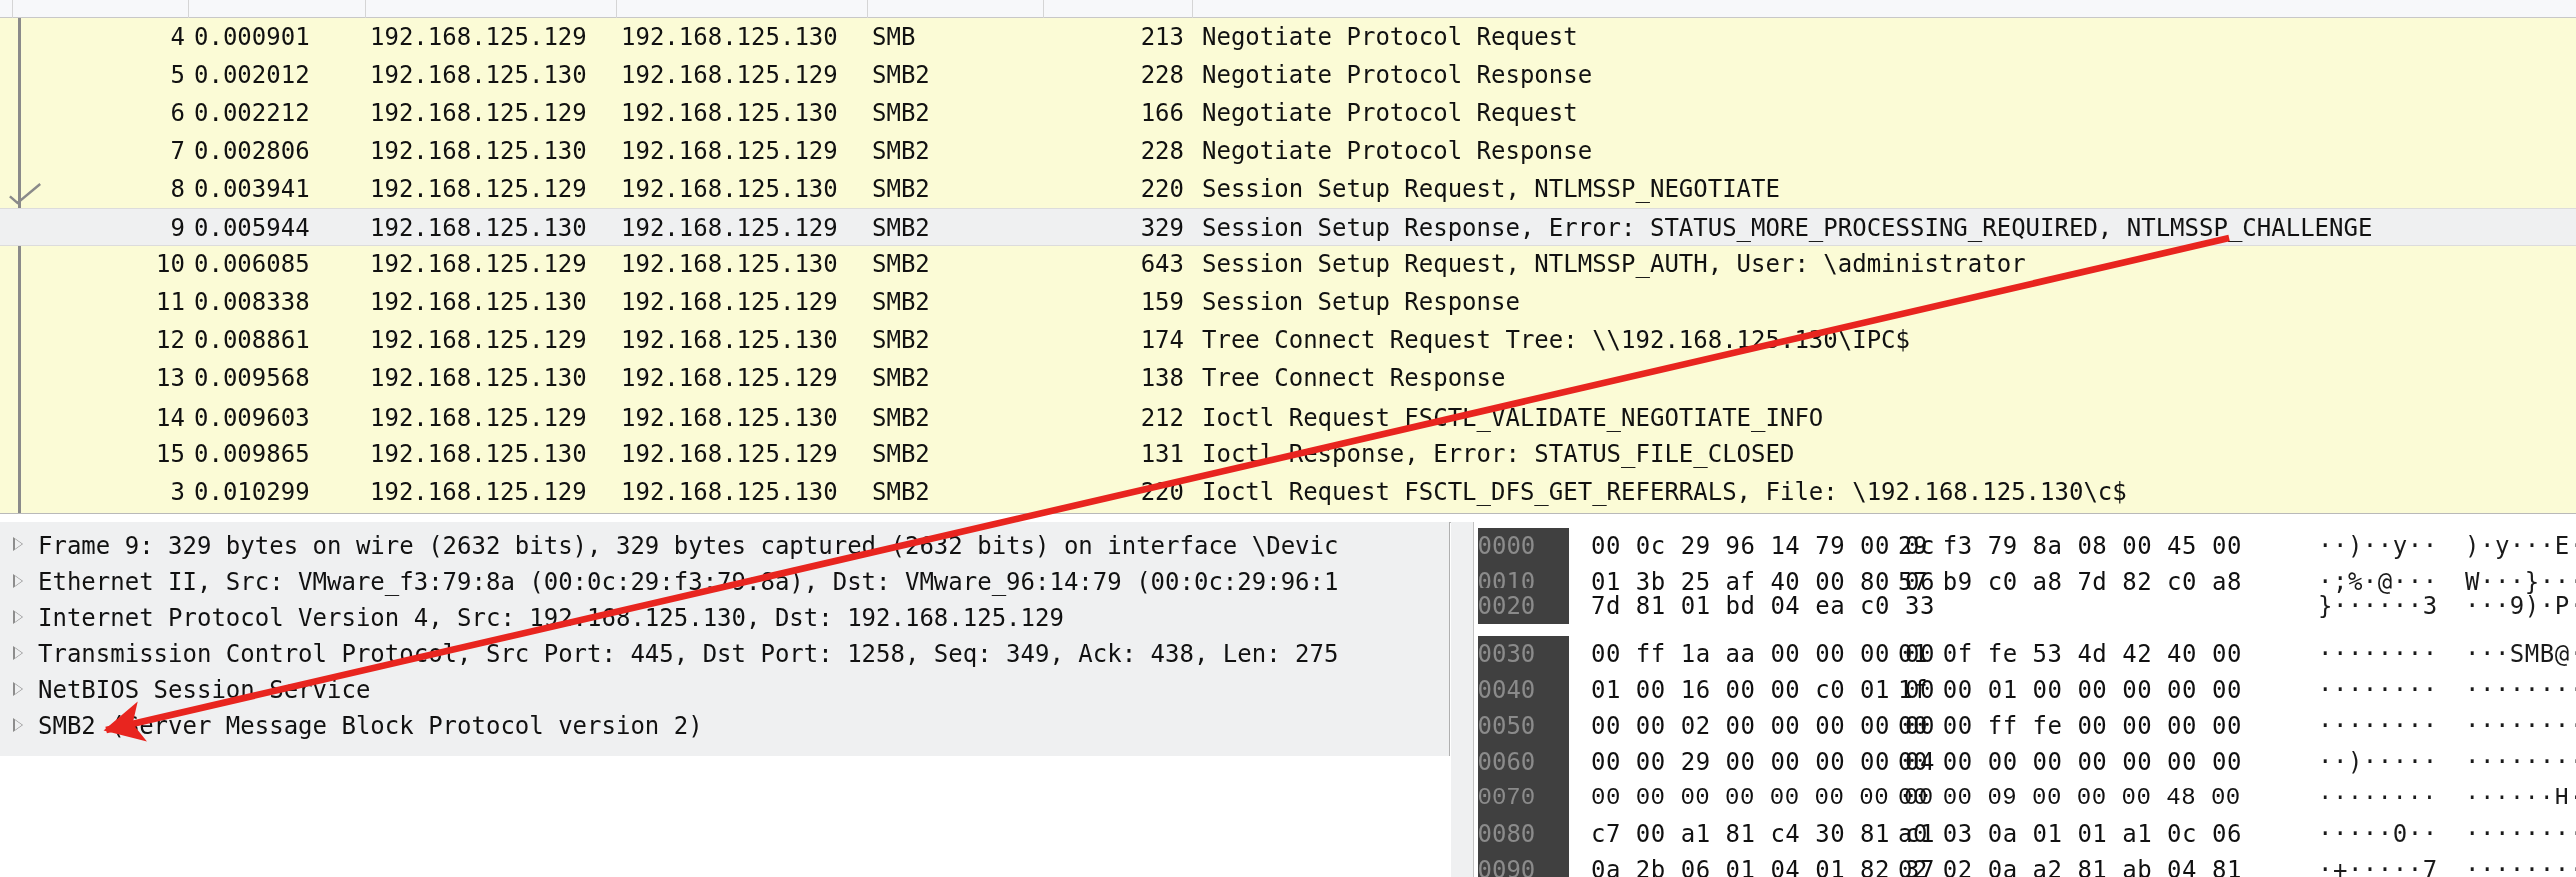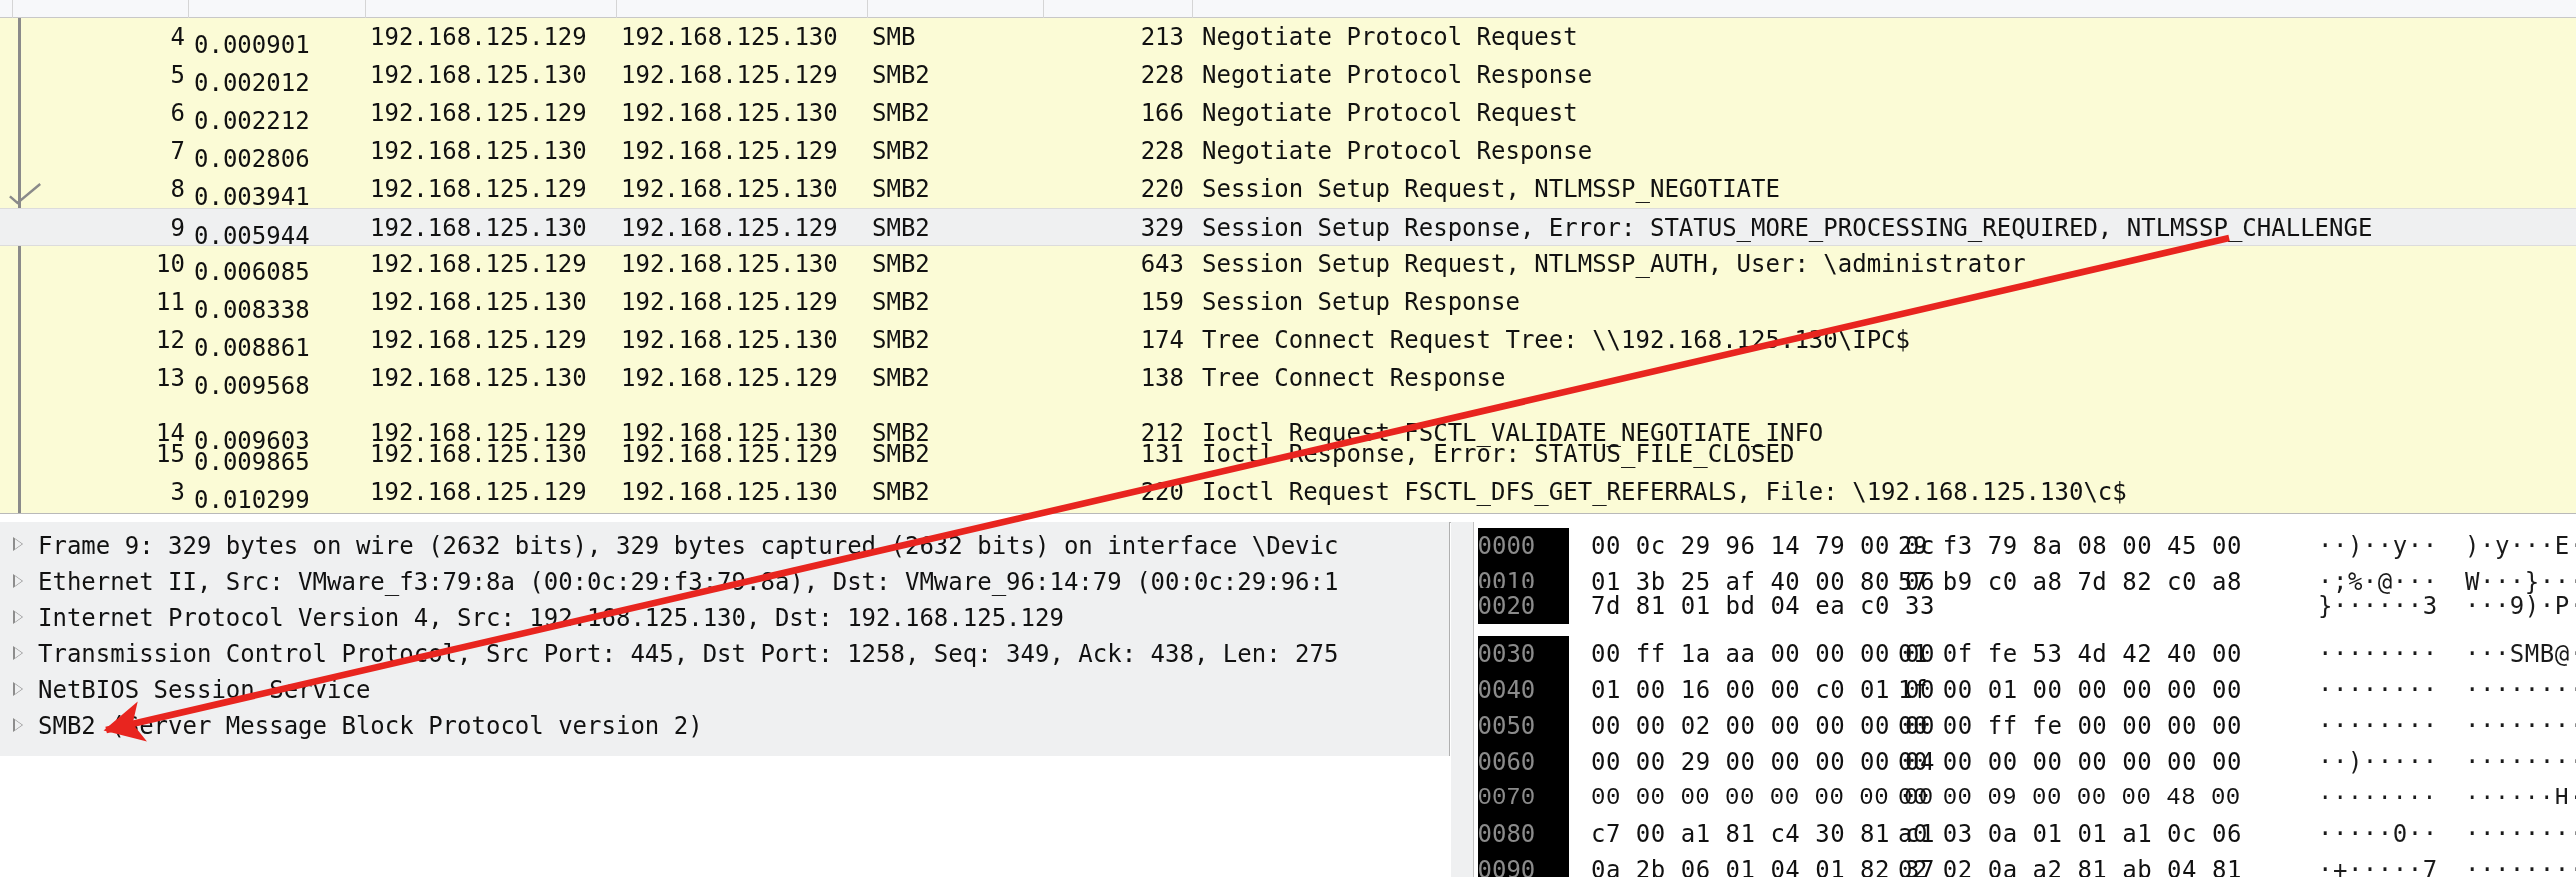--- a/index.html
+++ b/index.html
@@ -62,21 +62,21 @@
     font-size: 24px;
     color: #111111;
     font-family: "DejaVu Sans Mono", monospace;
   }
   .row.selected {
     background: #eff0f1;
     border-top: 0.9px solid #dcdcdc;
     border-bottom: 0.9px solid #dcdcdc;
   }
   .c-no   { position: absolute; left: 52px;  width: 133px; text-align: right; }
-  .c-time { position: absolute; left: 194px; width: 190px; text-align: left; margin-top: 8px; }
+  .c-time { position: absolute; left: 194px; width: 190px; text-align: left; }
   .c-src  { position: absolute; left: 370px; }
   .c-dst  { position: absolute; left: 621px; }
   .c-prot { position: absolute; left: 872px; }
   .c-len  { position: absolute; left: 1061px; width: 123px; text-align: right; }
   .c-info { position: absolute; left: 1202px; }
 
   .checkmark {
     position: absolute;
     left: 7.6px; top: 163px;
     width: 36px; height: 25px;
@@ -171,21 +171,21 @@
     line-height: 36px;
     white-space: nowrap;
     font-size: 24px;
     font-family: "DejaVu Sans Mono", monospace;
     color: #111111;
   }
   .hex-off {
     position: absolute;
     left: 26.5px;
     color: #8b8b8b;
-    background: #000000;
+    background: #404040;
     width: 91px;
     height: 36px;
   }
   .hex-b1 { position: absolute; left: 140px; letter-spacing: 0.5px; }
   .hex-b2 { position: absolute; left: 447px; letter-spacing: 0.5px; }
   .hex-asc1 { position: absolute; left: 867px; letter-spacing: 0.5px; color: #1a1a1a; }
   .hex-asc2 { position: absolute; left: 1014px; letter-spacing: 0.5px; color: #1a1a1a; }
   .hex-sep-v {
     position: absolute;
     left: 1451px; top: 522px;
@@ -314,21 +314,21 @@
         </div>
         <div class="row" style="top: 341px;">
           <span class="c-no">13</span>
           <span class="c-time">0.009568</span>
           <span class="c-src">192.168.125.130</span>
           <span class="c-dst">192.168.125.129</span>
           <span class="c-prot">SMB2</span>
           <span class="c-len">138</span>
           <span class="c-info">Tree Connect Response</span>
         </div>
-        <div class="row" style="top: 396px; padding-left: 8px;">
+        <div class="row" style="top: 381px; padding-left: 8px;">
           <span class="c-no">14</span>
           <span class="c-time">0.009603</span>
           <span class="c-src">192.168.125.129</span>
           <span class="c-dst">192.168.125.130</span>
           <span class="c-prot">SMB2</span>
           <span class="c-len">212</span>
           <span class="c-info">Ioctl Request FSCTL_VALIDATE_NEGOTIATE_INFO</span>
         </div>
         <div class="row" style="top: 417px;">
           <span class="c-no">15</span>

